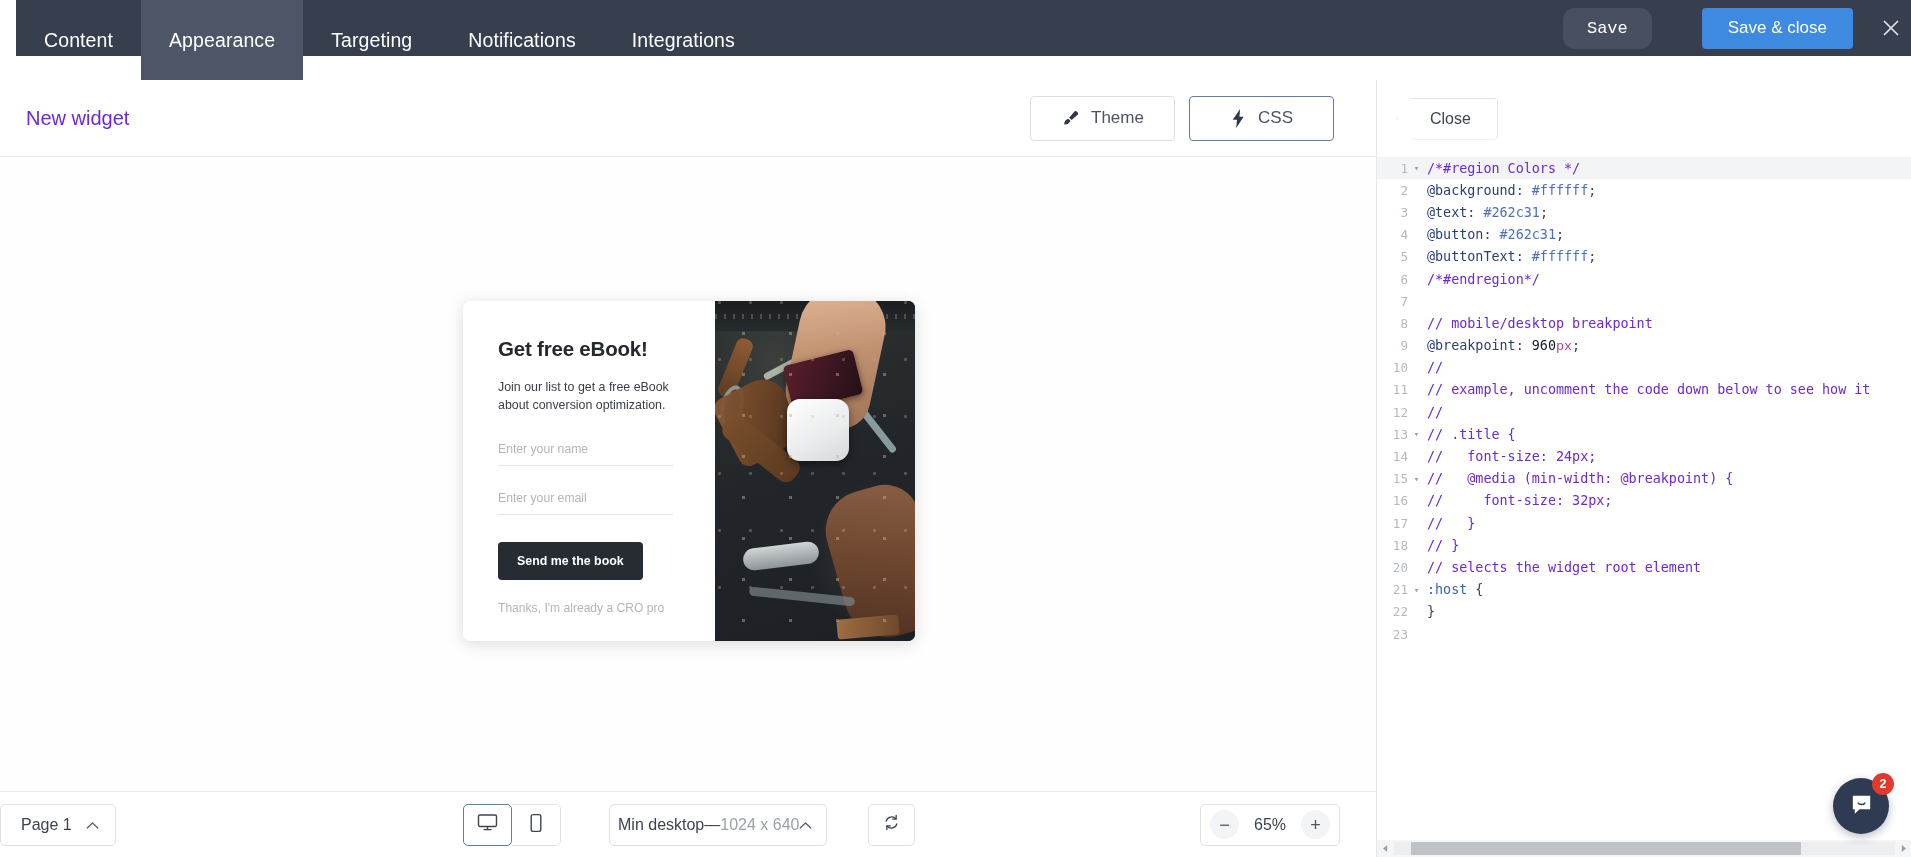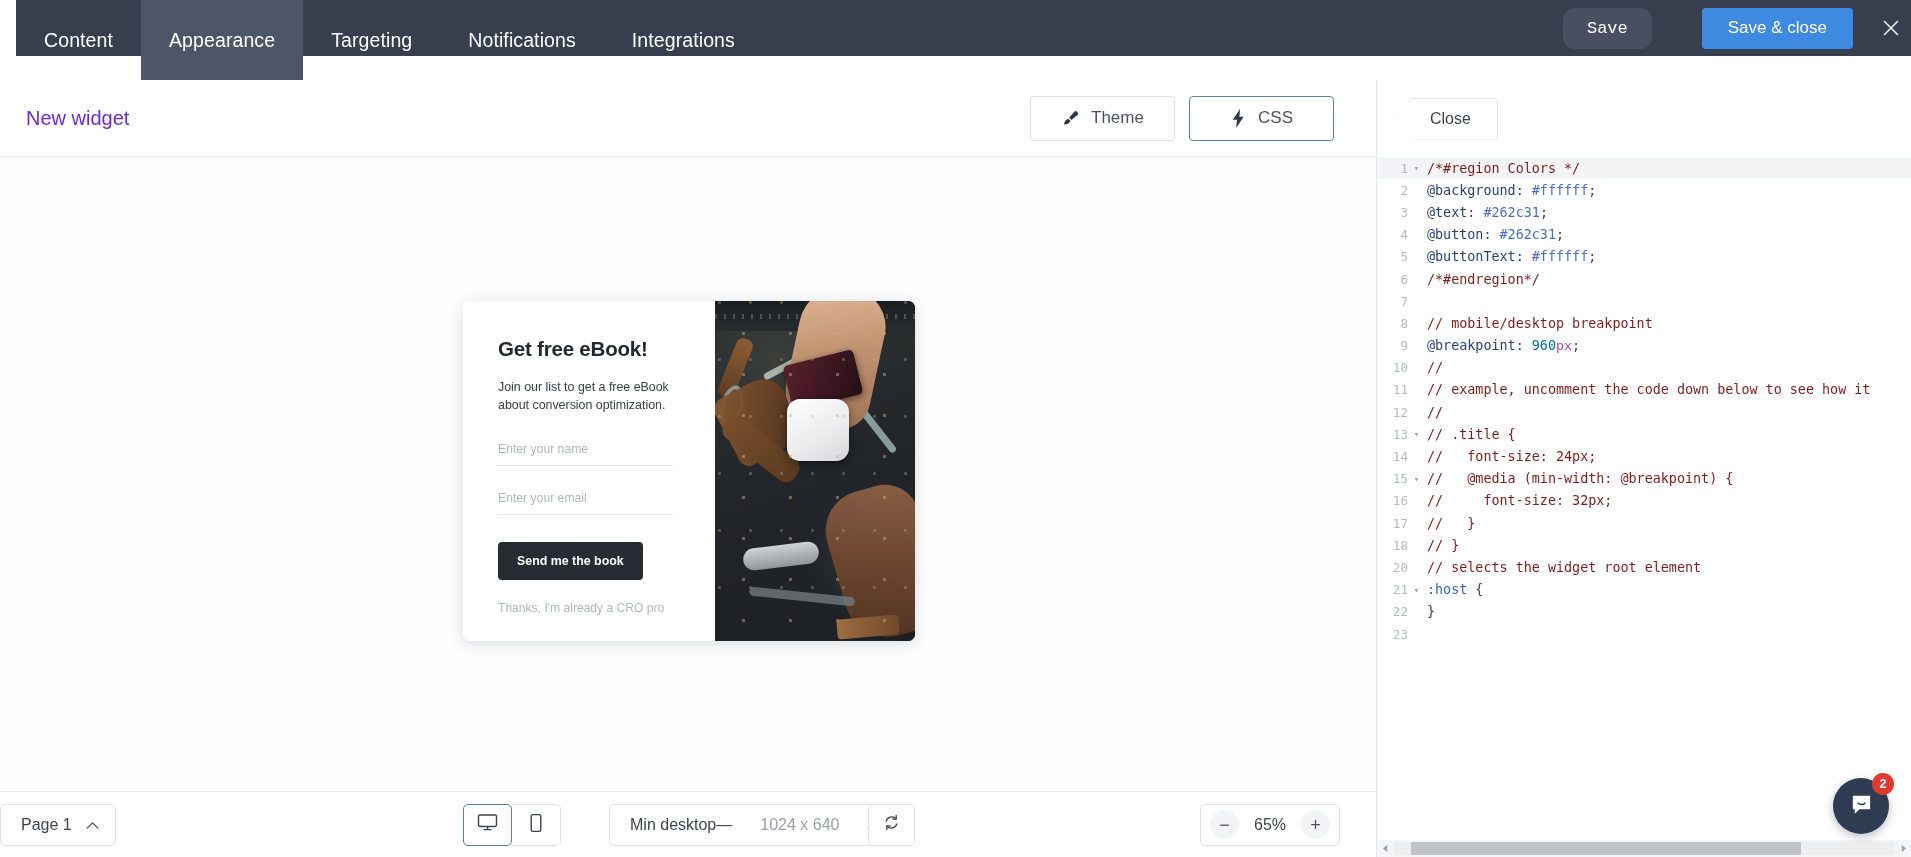--- a/index.html
+++ b/index.html
@@ -373,22 +373,22 @@
     background: #ffffff;
     cursor: pointer;
   }
   .device-btn:first-child { border-radius: 5px 0 0 5px; }
   .device-btn:last-child { border-radius: 0 5px 5px 0; border-left: none; }
   .device-btn.active { border: 1.5px solid #5b7fa6; border-radius: 5px; }
 
   .viewport-select {
     position: absolute;
     left: 609px;
-    padding: 0 14px 0 20px;
-    gap: 28px;
+    padding: 0 14px 0 8px;
+    gap: 0;
   }
   .vp-label { color: #3c4452; }
   .vp-dim { color: #9aa1ab; }
   .refresh-btn {
     position: absolute;
     left: 868px;
     width: 47px; height: 42px;
     display: flex; align-items: center; justify-content: center;
     border: 1px solid #dfe2e6;
     border-radius: 5px;
@@ -485,24 +485,24 @@
     width: 17px;
     text-align: center;
     color: #9aa0a8;
     font-size: 9px;
     flex: none;
     user-select: none;
     cursor: pointer;
   }
   .code-text { color: #3c4452; padding-left: 2px; }
 
-  .c-comment { color: #7f1d1d; }
+  .c-comment { color: #6d28d9; }
   .c-var     { color: #2a3f73; }
   .c-hex     { color: #4a6fc4; }
-  .c-num     { color: #0369a1; }
+  .c-num     { color: #0f172a; }
   .c-unit    { color: #b5429e; font-family: Liberation Mono, monospace; }
   .c-sel     { color: #3463b8; }
   .c-punct   { color: #3c4452; }
 
   .hscroll {
     position: absolute;
     left: 0; bottom: 0;
     width: 535px;
     height: 17px;
     background: #f4f5f6;

